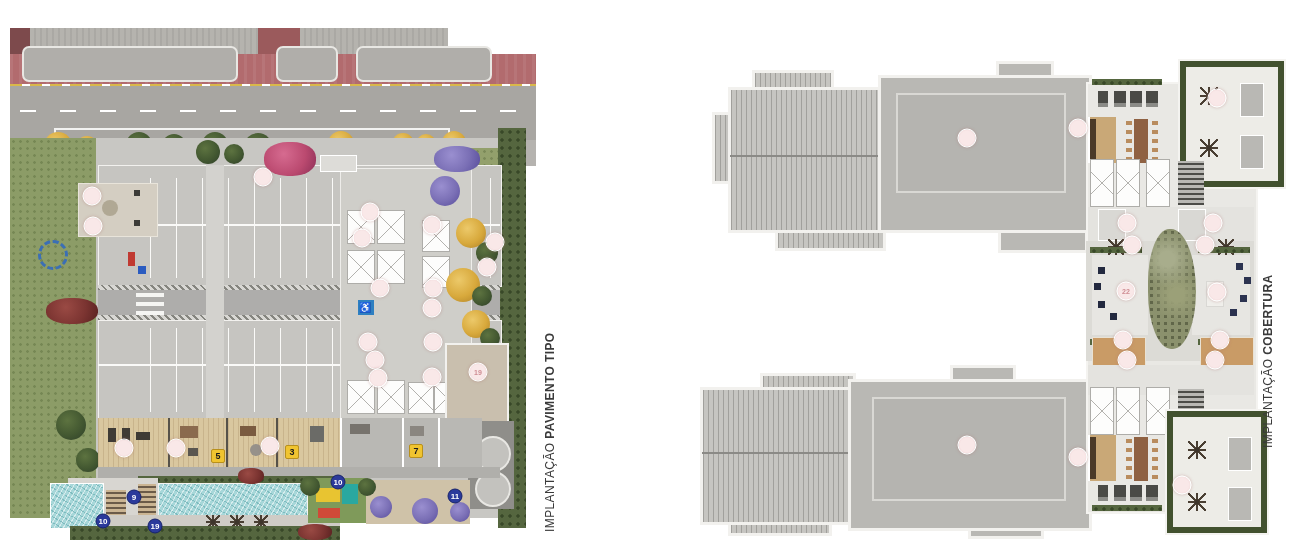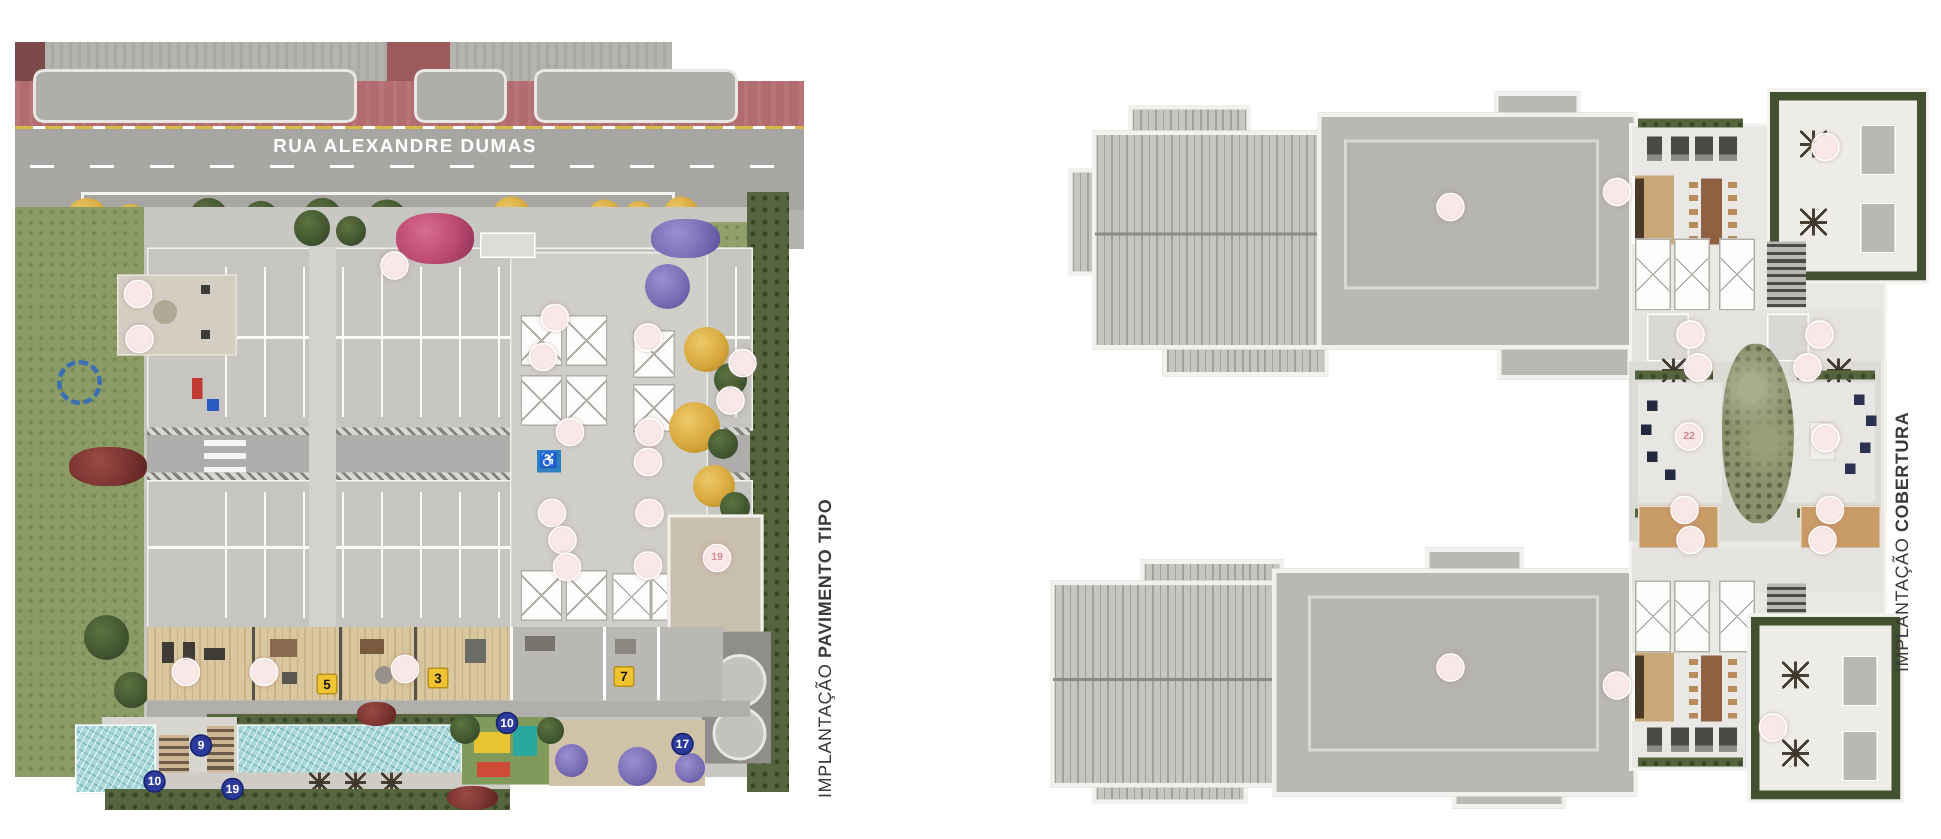--- a/index.html
+++ b/index.html
@@ -56,21 +56,20 @@
     <div class="abs" style="left:0;top:0;width:438px;height:26px;background:#b5b3ae;background-image:repeating-linear-gradient(90deg,rgba(0,0,0,.06) 0 2px,transparent 2px 6px);"></div>
     <div class="abs" style="left:0;top:0;width:20px;height:26px;background:#7d4a4c;"></div>
     <div class="abs" style="left:248px;top:0;width:42px;height:26px;background:#9b5a5c;"></div>
     <div class="abs" style="left:0;top:26px;width:526px;height:30px;background:#b26b6e;background-image:repeating-linear-gradient(90deg,rgba(255,255,255,.07) 0 3px,transparent 3px 9px);"></div>
     <div class="abs" style="left:12px;top:18px;width:212px;height:32px;background:#b0aeaa;border:2px solid #e8e7e3;border-radius:7px;"></div>
     <div class="abs" style="left:266px;top:18px;width:58px;height:32px;background:#b0aeaa;border:2px solid #e8e7e3;border-radius:7px;"></div>
     <div class="abs" style="left:346px;top:18px;width:132px;height:32px;background:#b0aeaa;border:2px solid #e8e7e3;border-radius:7px;"></div>
     <div class="abs" style="left:0;top:56px;width:526px;height:2px;background:repeating-linear-gradient(90deg,#d9b84a 0 12px,transparent 12px 20px);"></div>
     <div class="abs" style="left:0;top:58px;width:526px;height:54px;background:#a8a6a2;"></div>
     <div class="abs" style="left:10px;top:82px;width:510px;height:2px;background:repeating-linear-gradient(90deg,#fff 0 16px,transparent 16px 40px);"></div>
-    <div class="abs" style="left:90px;top:62px;width:340px;height:14px;text-align:center;color:#fff;font-weight:bold;font-size:12.5px;letter-spacing:1px;">RUA ALEXANDRE DUMAS</div>
     <div class="abs" style="left:44px;top:100px;width:392px;height:10px;border-top:2px solid rgba(255,255,255,.85);border-left:2px solid rgba(255,255,255,.85);border-right:2px solid rgba(255,255,255,.85);"></div>
     <div class="abs" style="left:0;top:112px;width:526px;height:26px;background:#b5b3af;"></div>
     <div class="abs" style="left:84px;top:128px;width:186px;height:10px;background:#7c915c;"></div>
     <div class="abs" style="left:318px;top:128px;width:196px;height:10px;background:#7c915c;"></div>
     <div class="abs" style="left:270px;top:112px;width:48px;height:26px;background:#b1afab;"></div>
 
     <div class="t ty" style="left:34px;top:104px;width:28px;height:28px;"></div>
     <div class="t ty" style="left:66px;top:108px;width:22px;height:22px;"></div>
     <div class="t tg" style="left:116px;top:104px;width:26px;height:26px;"></div>
     <div class="t tg" style="left:152px;top:106px;width:24px;height:24px;"></div>
@@ -212,21 +211,21 @@
     <div class="abs" style="left:0;top:0;width:526px;height:490px;">
         <div class="marker yellow" style="left: 208px; top: 428px;">5</div>
         <div class="marker yellow" style="left: 282px; top: 424px;">3</div>
         <div class="marker yellow" style="left: 406px; top: 423px;">7</div>
       </div>
     <div class="abs" style="left:0;top:0;width:526px;height:490px;">
         <div class="marker blue" style="left: 124px; top: 469px;">9</div>
         <div class="marker blue" style="left: 93px; top: 493px;">10</div>
         <div class="marker blue" style="left: 145px; top: 498px;">19</div>
         <div class="marker blue" style="left: 328px; top: 454px;">10</div>
-        <div class="marker blue" style="left: 445px; top: 468px;">17</div>
+        <div class="marker blue" style="left: 445px; top: 468px;">11</div>
       </div>
   </section>
 
   <div class="v-caption" style="left:543px;top:532px;">
     <span>IMPLANTAÇÃO</span>&nbsp;<b>PAVIMENTO TIPO</b>
   </div>
 
   <section class="plan" id="right-plan" style="left:700px;top:57px;width:585px;height:478px;">
 
     <div class="corr abs" style="left:52px;top:13px;width:76px;height:24px;border:3px solid #f2f1ee;"></div>

